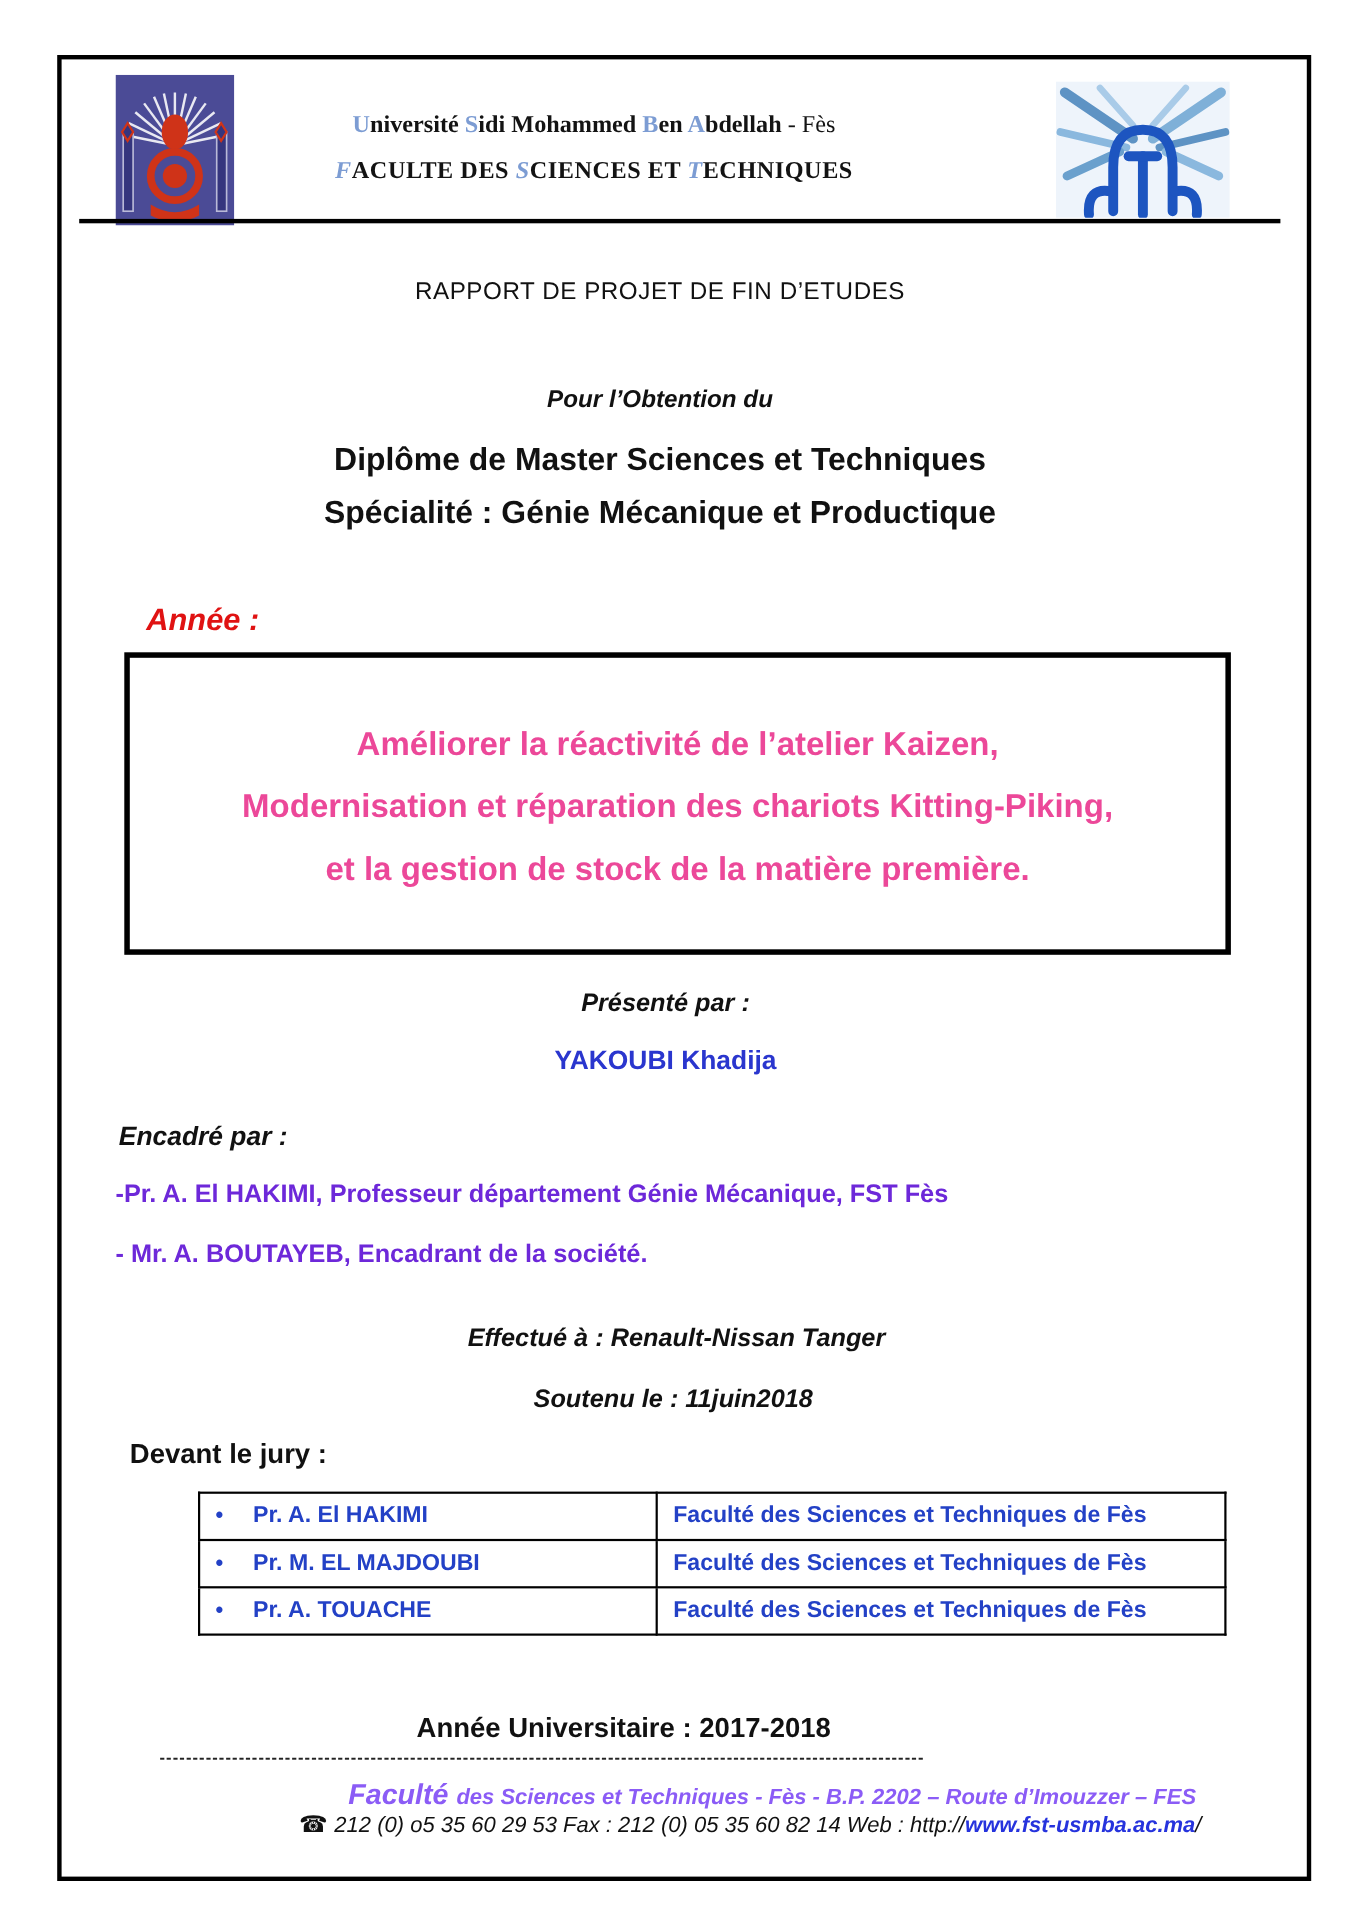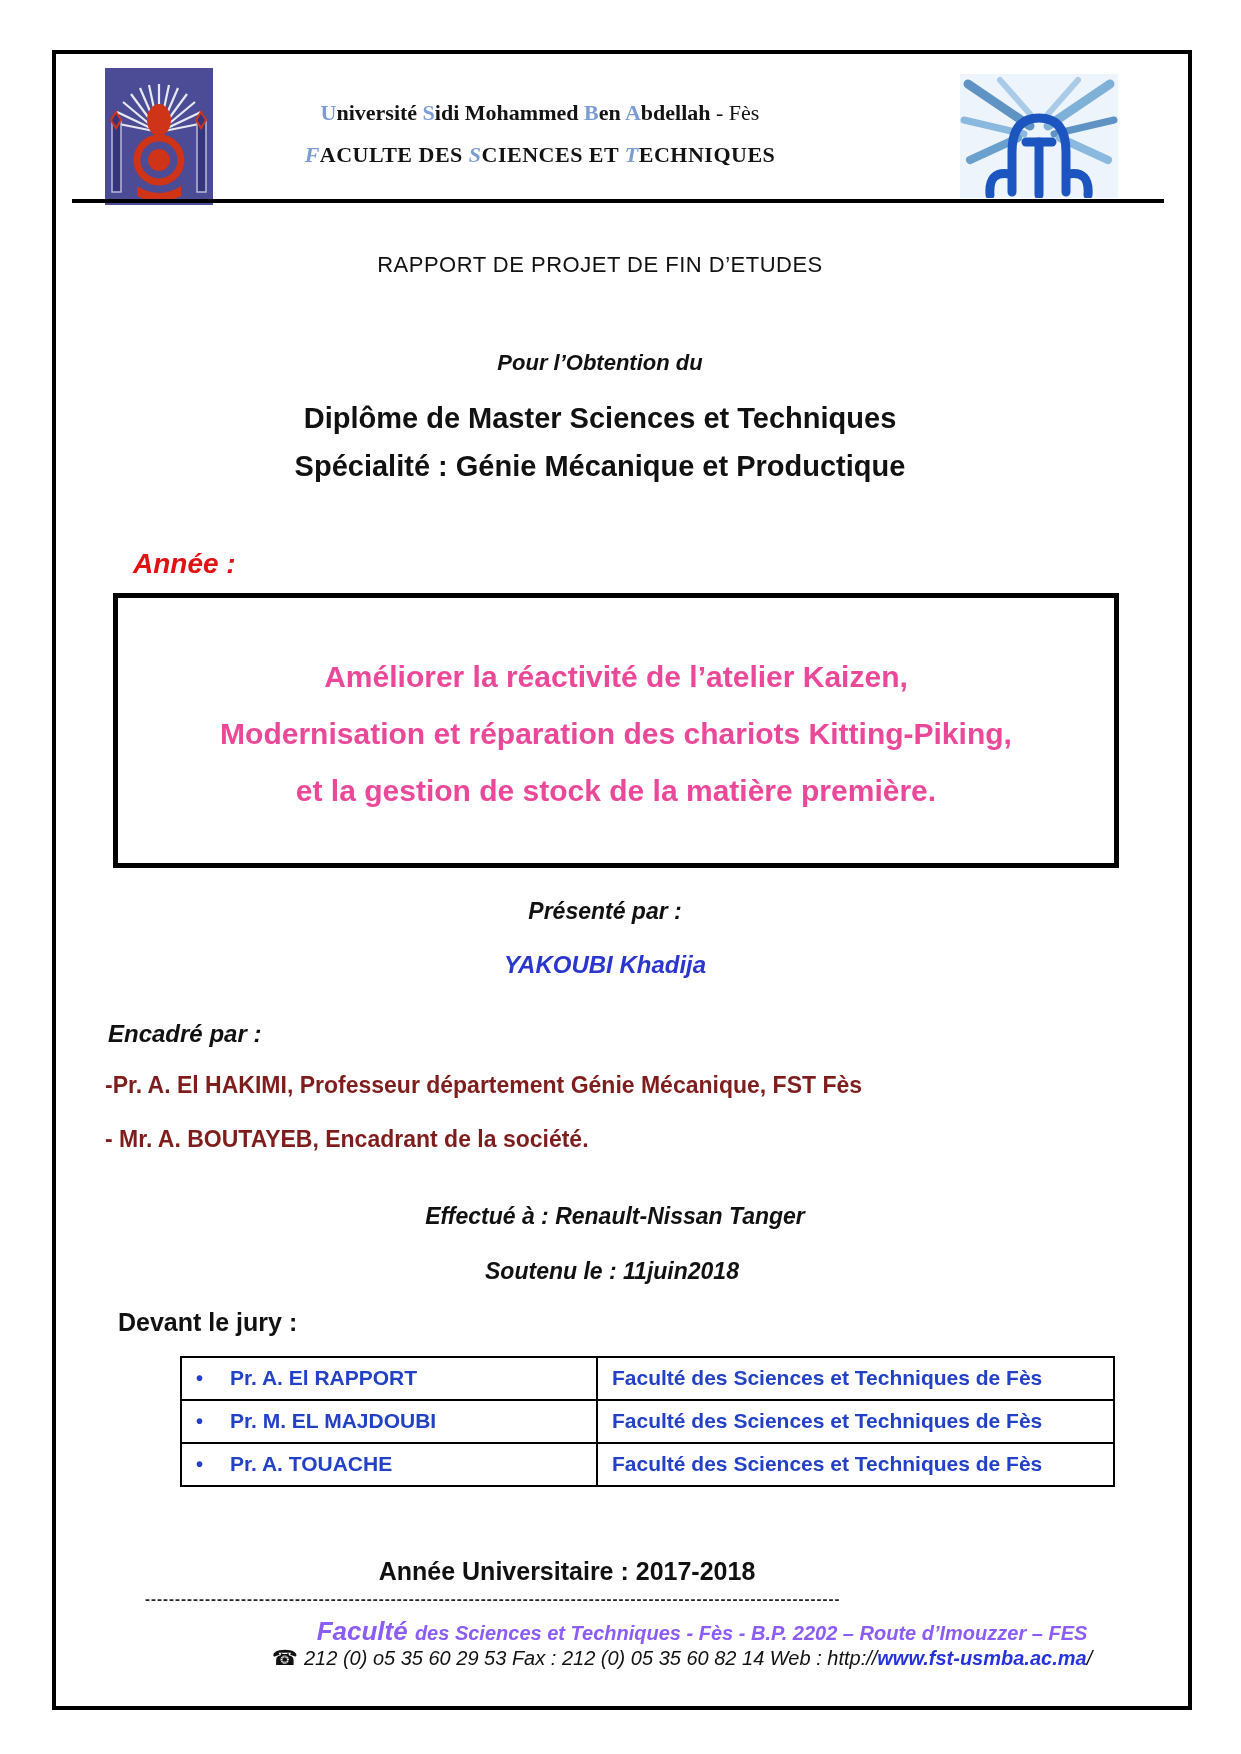--- a/index.html
+++ b/index.html
@@ -26,24 +26,24 @@
   .for-obt{left:52px;top:338px;width:1096px;font-size:22px;font-weight:bold;font-style:italic;margin-top:12px;}
   .diploma{left:52px;top:402px;width:1096px;font-size:29px;font-weight:bold;}
   .specialty{left:52px;top:450px;width:1096px;font-size:29px;font-weight:bold;}
 
   .theme-label{left:133px;top:548px;font-size:28px;font-weight:bold;font-style:italic;color:#E01212;}
   .theme-box{left:113px;top:593px;width:996px;height:265px;border:5px solid #000;}
   .theme-text{position:absolute;left:0;top:50px;width:100%;text-align:center;
     color:#ec4899;font-size:30px;font-weight:bold;line-height:57px;}
 
   .presented-label{left:52px;top:898px;width:1106px;font-size:23px;font-weight:bold;font-style:italic;}
-  .presented-name{left:52px;top:951px;width:1106px;font-size:24px;font-weight:bold;font-style:italic;color:#2A36CE;}
+  .presented-name{left:52px;top:951px;width:1106px;font-size:24px;font-weight:bold;color:#2A36CE;}
 
   .supervised-label{left:108px;top:1020px;font-size:24px;font-weight:bold;font-style:italic;}
-  .supervisor{left:105px;width:1000px;font-size:23px;font-weight:bold;color:#7f1d1d;}
+  .supervisor{left:105px;width:1000px;font-size:23px;font-weight:bold;color:#6d28d9;}
   .sup1{top:1072px;}
   .sup2{top:1126px;}
 
   .performed{left:52px;top:1203px;width:1126px;font-size:23px;font-weight:bold;font-style:italic;}
   .defended{left:52px;top:1258px;width:1120px;font-size:23px;font-weight:bold;font-style:italic;}
   .jury-label{left:118px;top:1308px;font-size:25px;font-weight:bold;}
 
   .jury-table{left:180px;top:1356px;width:935px;border-collapse:collapse;}
   .jury-table td{border:2px solid #000;font-size:21px;font-weight:bold;color:#2341C6;
     padding:8px 10px 9px 14px;vertical-align:middle;}
@@ -149,21 +149,21 @@
   <div class="abs supervisor sup1">-Pr. A. El HAKIMI, Professeur département Génie Mécanique, FST Fès</div>
   <div class="abs supervisor sup2">- Mr. A. BOUTAYEB, Encadrant de la société.</div>
 
   <div class="abs performed center">Effectué à : Renault-Nissan Tanger</div>
   <div class="abs defended center">Soutenu le : 11juin2018</div>
   <div class="abs jury-label">Devant le jury :</div>
 
   <table class="abs jury-table">
     <tbody>
       <tr>
-        <td class="name-cell"><span class="jury-bullet">•</span><span>Pr. A. El RAPPORT</span></td>
+        <td class="name-cell"><span class="jury-bullet">•</span><span>Pr. A. El HAKIMI</span></td>
         <td>Faculté des Sciences et Techniques de Fès</td>
       </tr>
       <tr>
         <td class="name-cell"><span class="jury-bullet">•</span><span>Pr. M. EL MAJDOUBI</span></td>
         <td>Faculté des Sciences et Techniques de Fès</td>
       </tr>
       <tr>
         <td class="name-cell"><span class="jury-bullet">•</span><span>Pr. A. TOUACHE</span></td>
         <td>Faculté des Sciences et Techniques de Fès</td>
       </tr>

